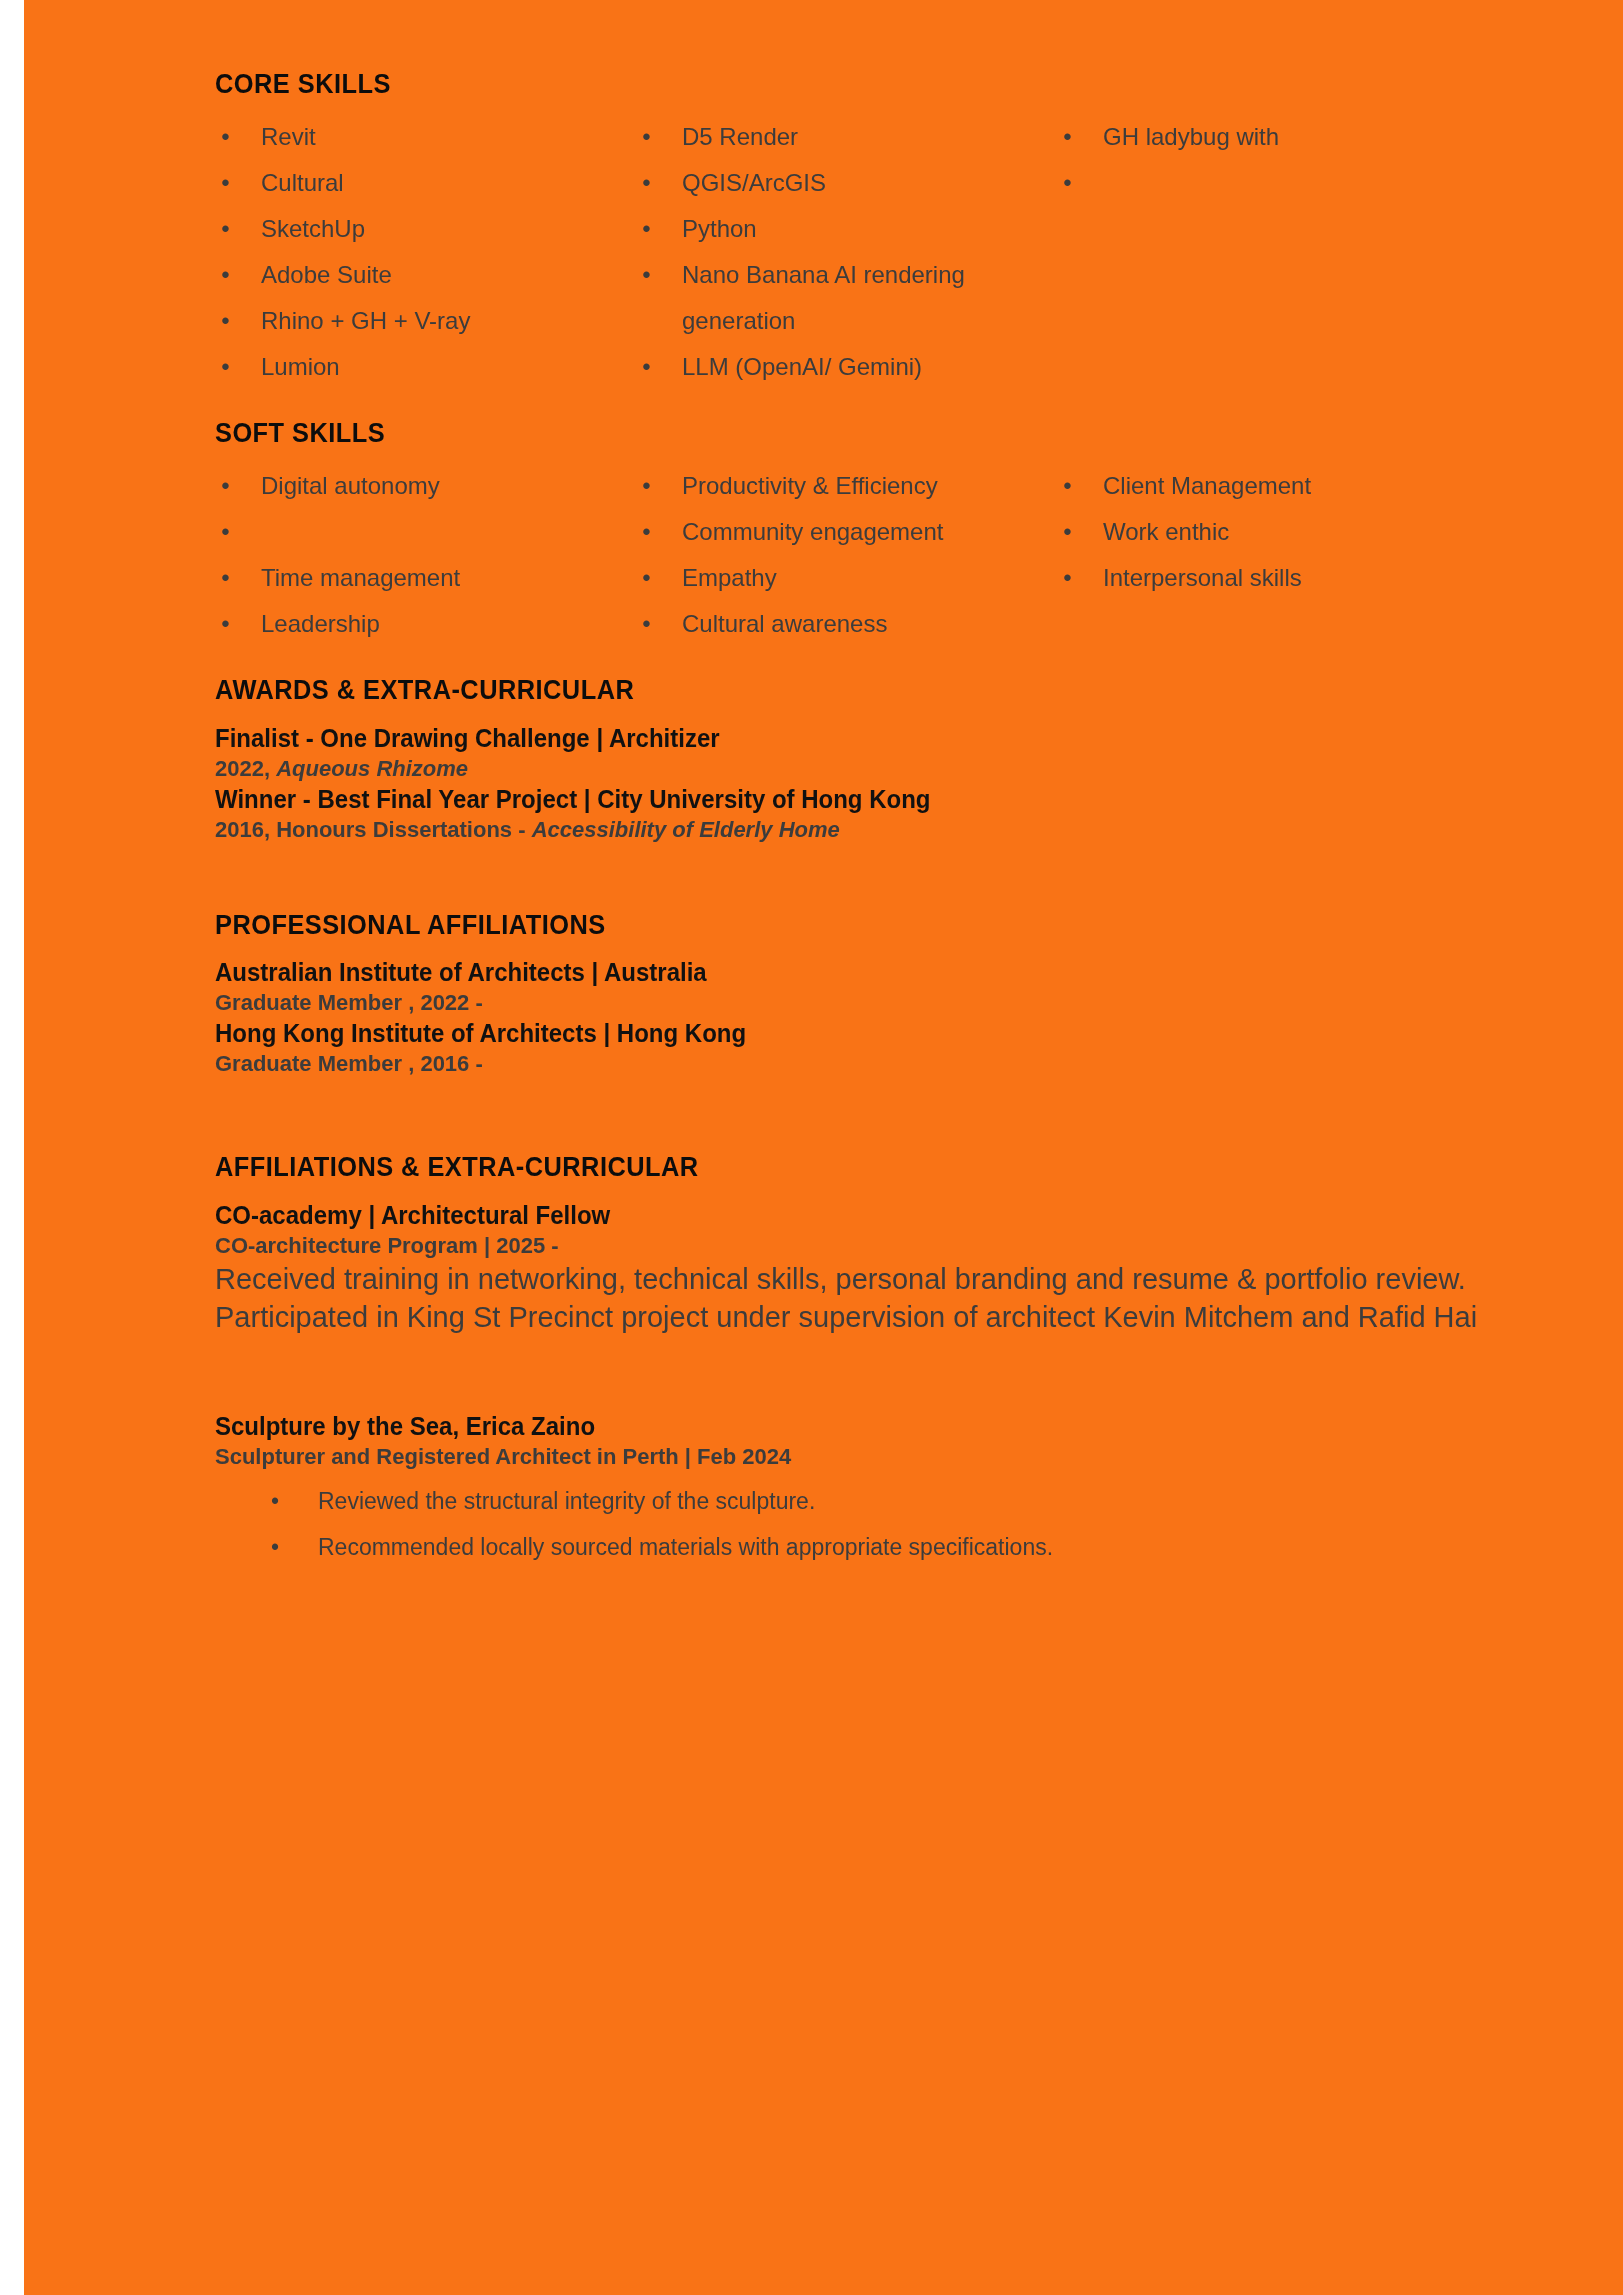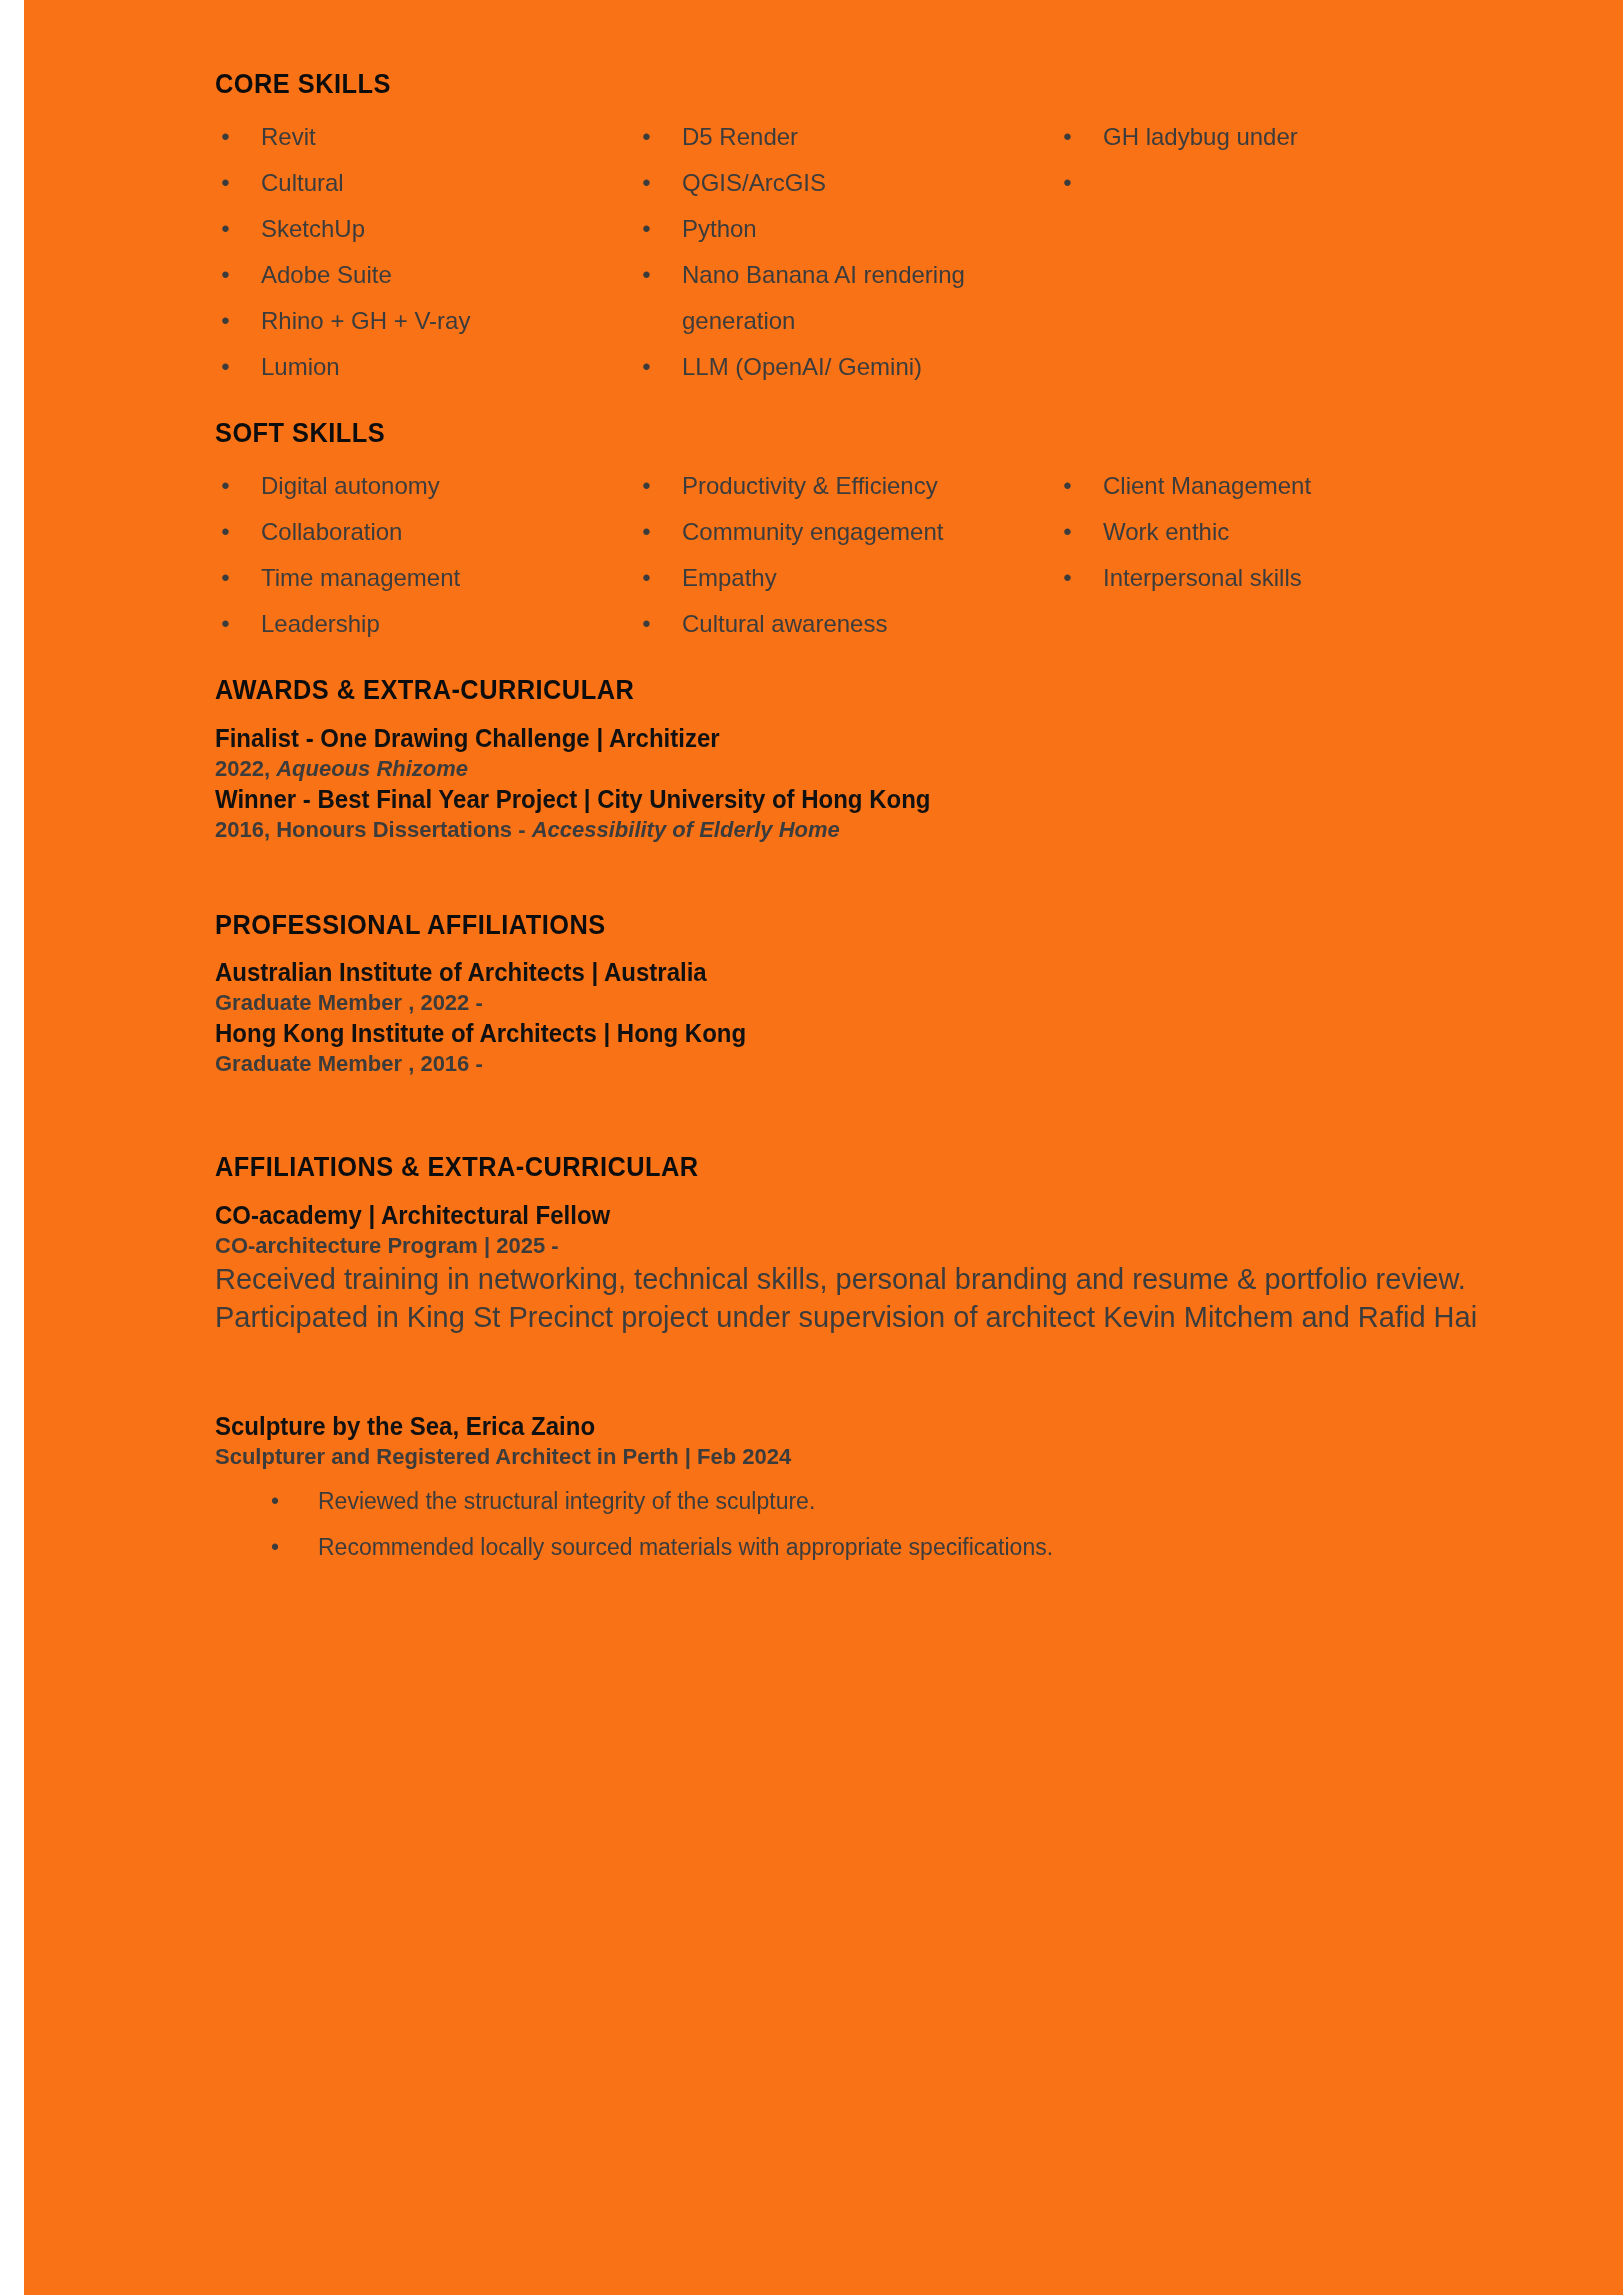--- a/index.html
+++ b/index.html
@@ -199,21 +199,21 @@
               <span class="bullet-dot">•</span>
               <span class="bullet-text">LLM (OpenAI/ Gemini)</span>
             </li>
           </ul>
         </div>
 
         <div class="skills-col col-3">
           <ul class="bullets">
             <li>
               <span class="bullet-dot">•</span>
-              <span class="bullet-text">GH ladybug under</span>
+              <span class="bullet-text">GH ladybug with</span>
             </li>
             <li>
               <span class="bullet-dot">•</span>
               <span class="bullet-text"></span>
             </li>
           </ul>
         </div>
 
       </div>
     </div>
@@ -227,21 +227,20 @@
       <div class="skills-columns">
 
         <div class="skills-col col-1">
           <ul class="bullets">
             <li>
               <span class="bullet-dot">•</span>
               <span class="bullet-text">Digital autonomy</span>
             </li>
             <li>
               <span class="bullet-dot">•</span>
-              <span class="bullet-text">Collaboration</span>
             </li>
             <li>
               <span class="bullet-dot">•</span>
               <span class="bullet-text">Time management</span>
             </li>
             <li>
               <span class="bullet-dot">•</span>
               <span class="bullet-text">Leadership</span>
             </li>
           </ul>

